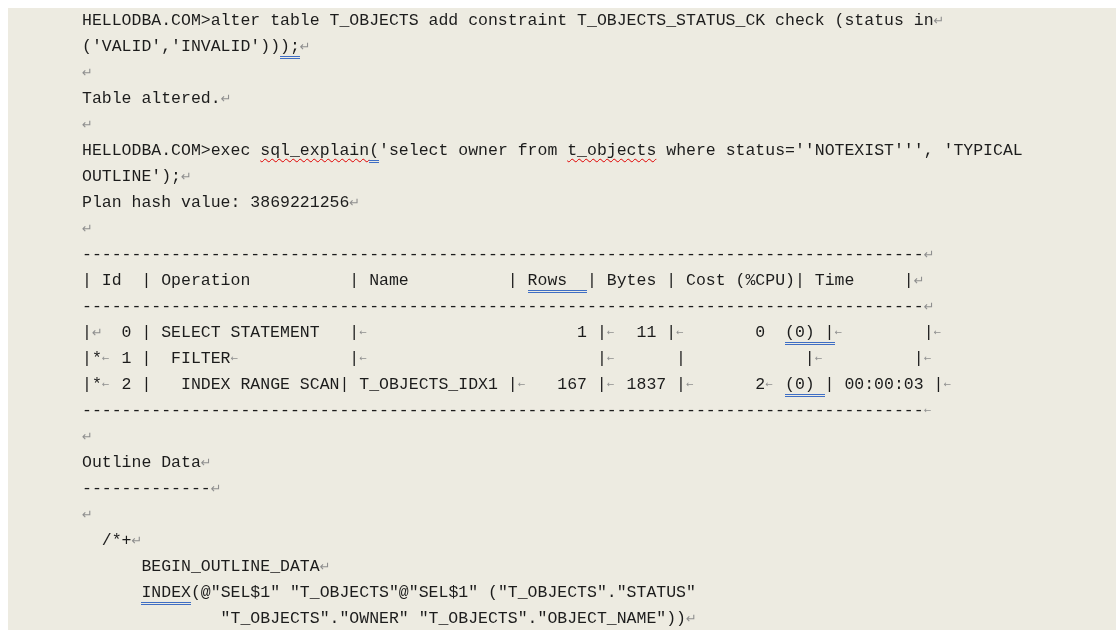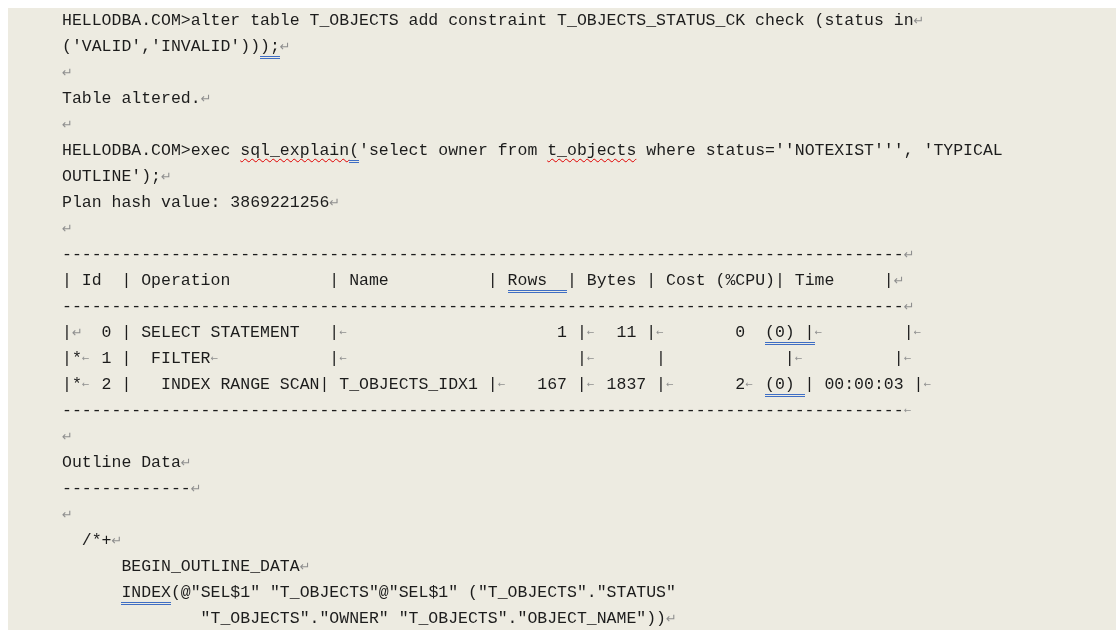--- a/index.html
+++ b/index.html
@@ -13,20 +13,21 @@
     width:1108px;height:622px;
     background:#edebe1;
   }
   .doc{
     padding:0 0 0 54px;
     font-family:"Liberation Mono","DejaVu Sans Mono",monospace;
     font-size:16.5px;
     line-height:26px;
     color:#1c1c1c;
     white-space:pre;
+    margin-left:20px;
   }
   .line{height:26px;}
   
   .mk{
     color:#8f8f8f;
     font-family:"DejaVu Sans",sans-serif;
     font-size:13px;
     display:inline-block;width:9.9px;
   }
   .tb{

